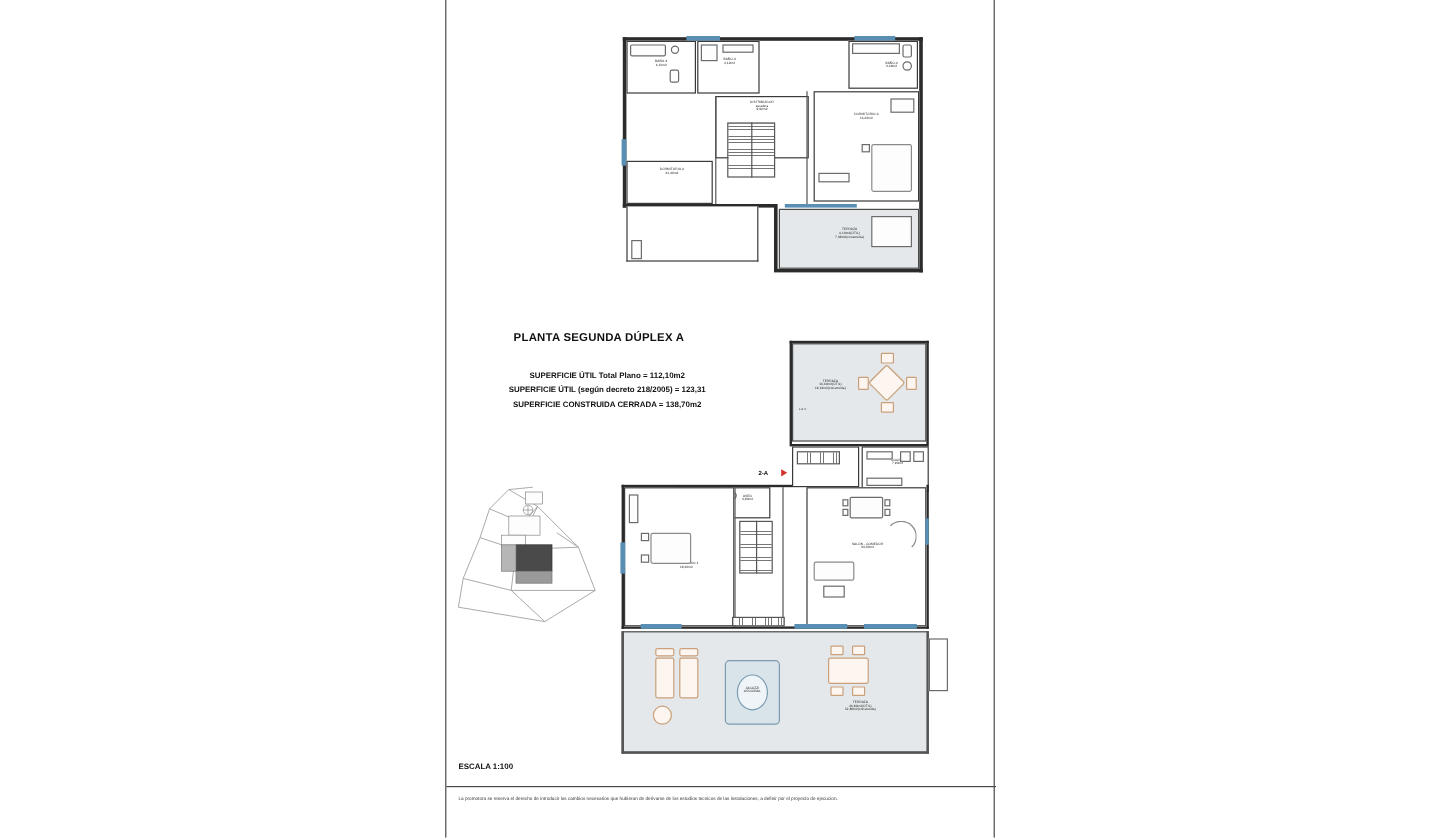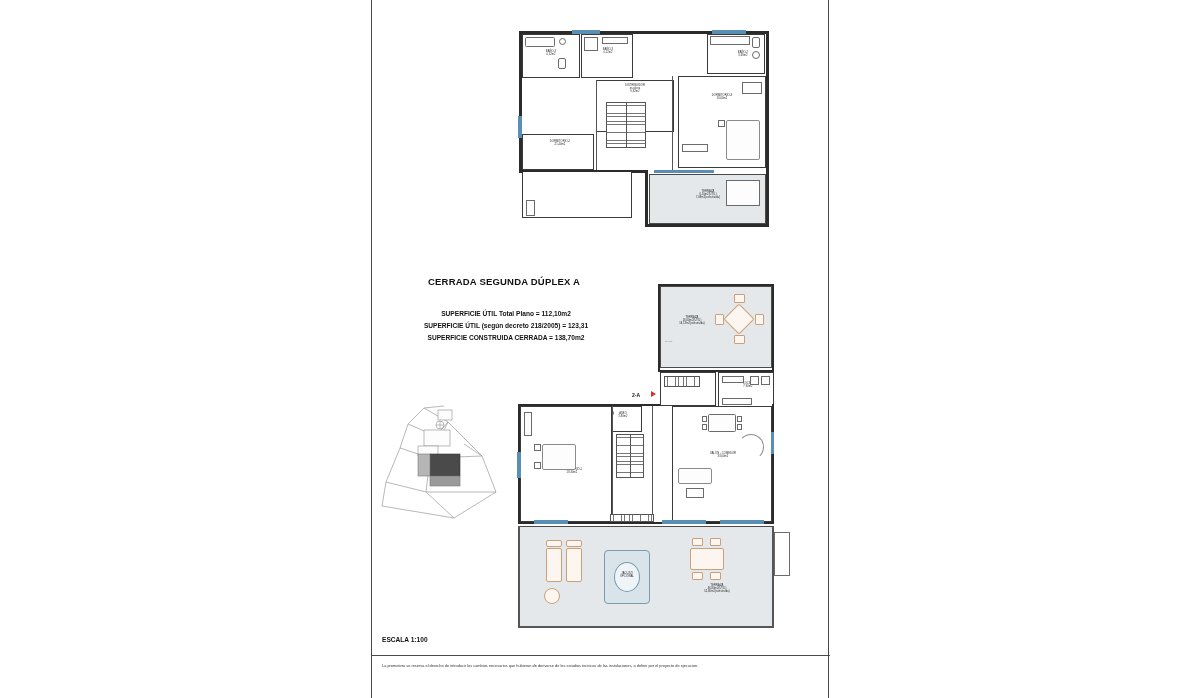--- a/index.html
+++ b/index.html
@@ -217,21 +217,21 @@
       <div class="wall-thin" style="left:84px;top:56px;width:1.4px;height:90px;"></div>
       <div class="wall-thin" style="left:160px;top:52px;width:1.4px;height:94px;"></div>
 
       <div class="room terrace" style="left:137px;top:150px;width:117px;height:50px;"></div>
       <div class="lbl" style="left:152px;top:166px;width:88px;">TERRAZA
 6,10m2(ÚTIL)
 7,08m2(construida)</div>
       <div class="furn" style="left:214px;top:156px;width:34px;height:26px;"></div>
     </div>
 
-    <div class="title-main" style="left:56px;top:276px;">CERRADA SEGUNDA DÚPLEX A</div>
+    <div class="title-main" style="left:56px;top:276px;">PLANTA SEGUNDA DÚPLEX A</div>
 
     <div class="title-sub" style="left:14px;top:308px;width:240px;">SUPERFICIE ÚTIL Total Plano = 112,10m2</div>
     <div class="title-sub" style="left:14px;top:320px;width:240px;">SUPERFICIE ÚTIL (según decreto 218/2005) = 123,31</div>
     <div class="title-sub" style="left:14px;top:332px;width:240px;">SUPERFICIE CONSTRUIDA CERRADA = 138,70m2</div>
 
     <div id="keyplan" style="left:6px;top:396px;width:136px;height:126px;">
       <svg width="136" height="126" viewBox="0 0 136 126">
         <g fill="none" stroke="#9a9a9a" stroke-width="0.7">
           <path d="M8 86 L4 110 L76 122 L118 96 L104 60 L70 26 L46 12 L30 28 L22 52 Z"></path>
           <path d="M30 28 L58 40 L70 26"></path>

